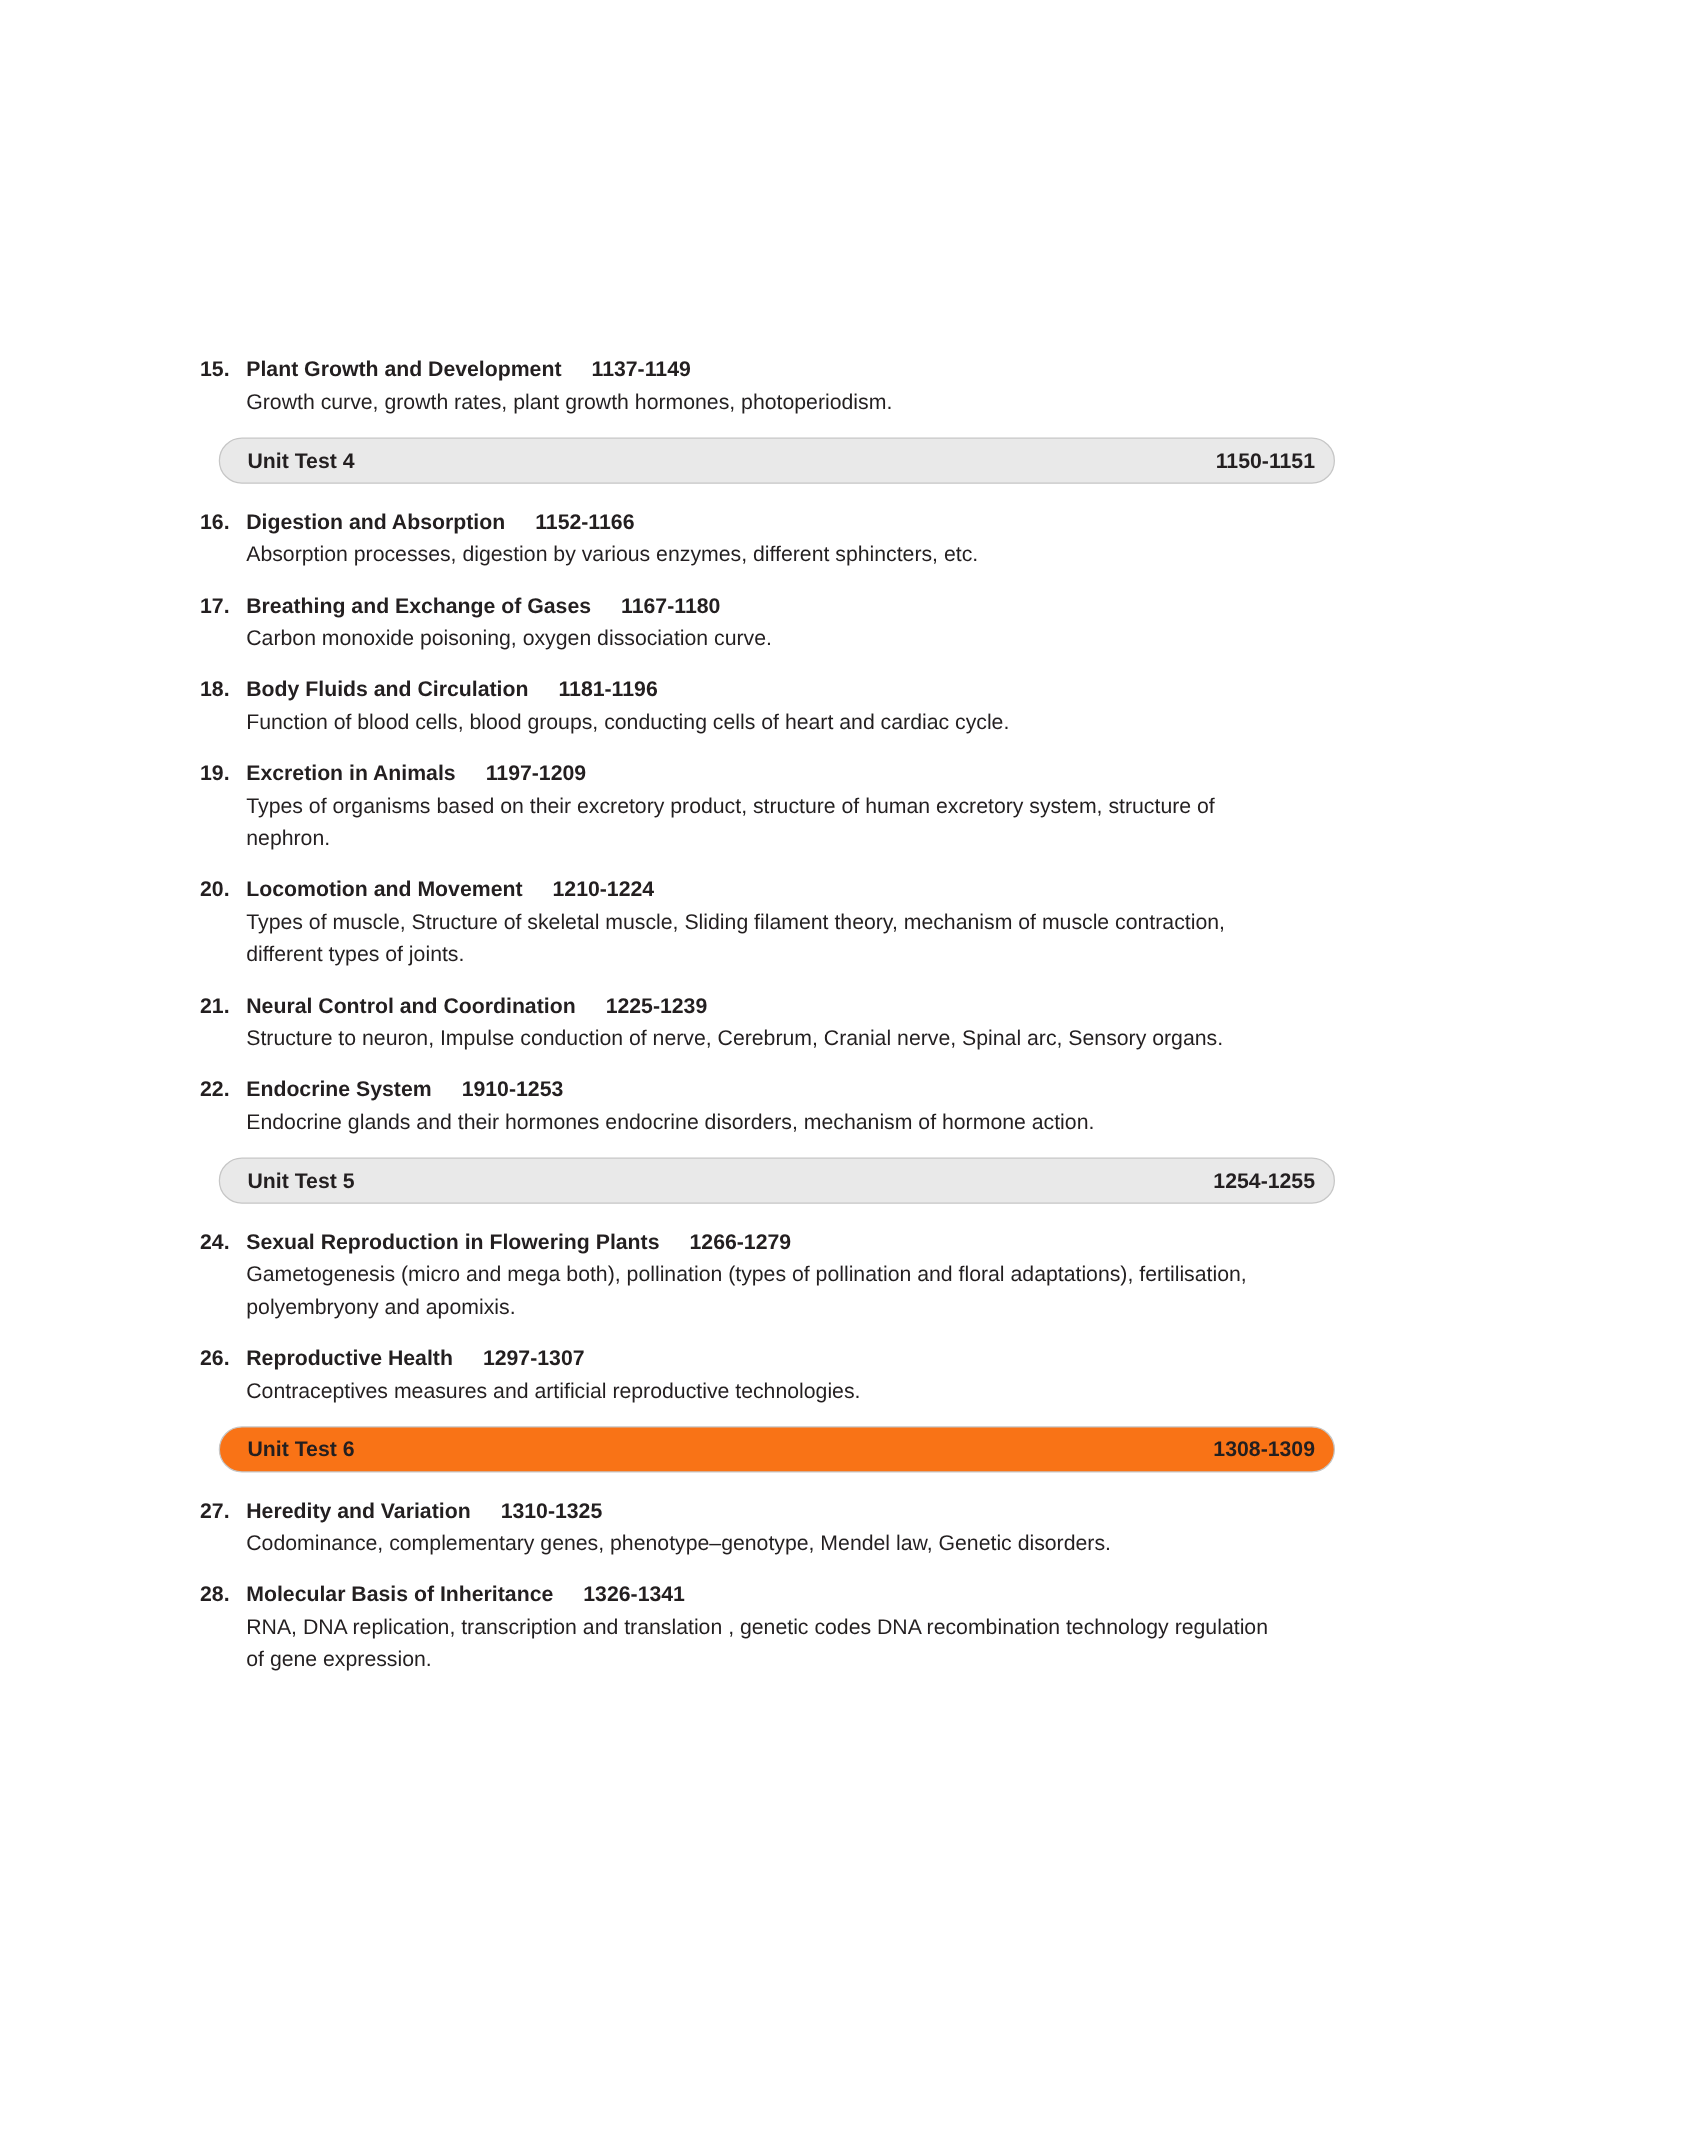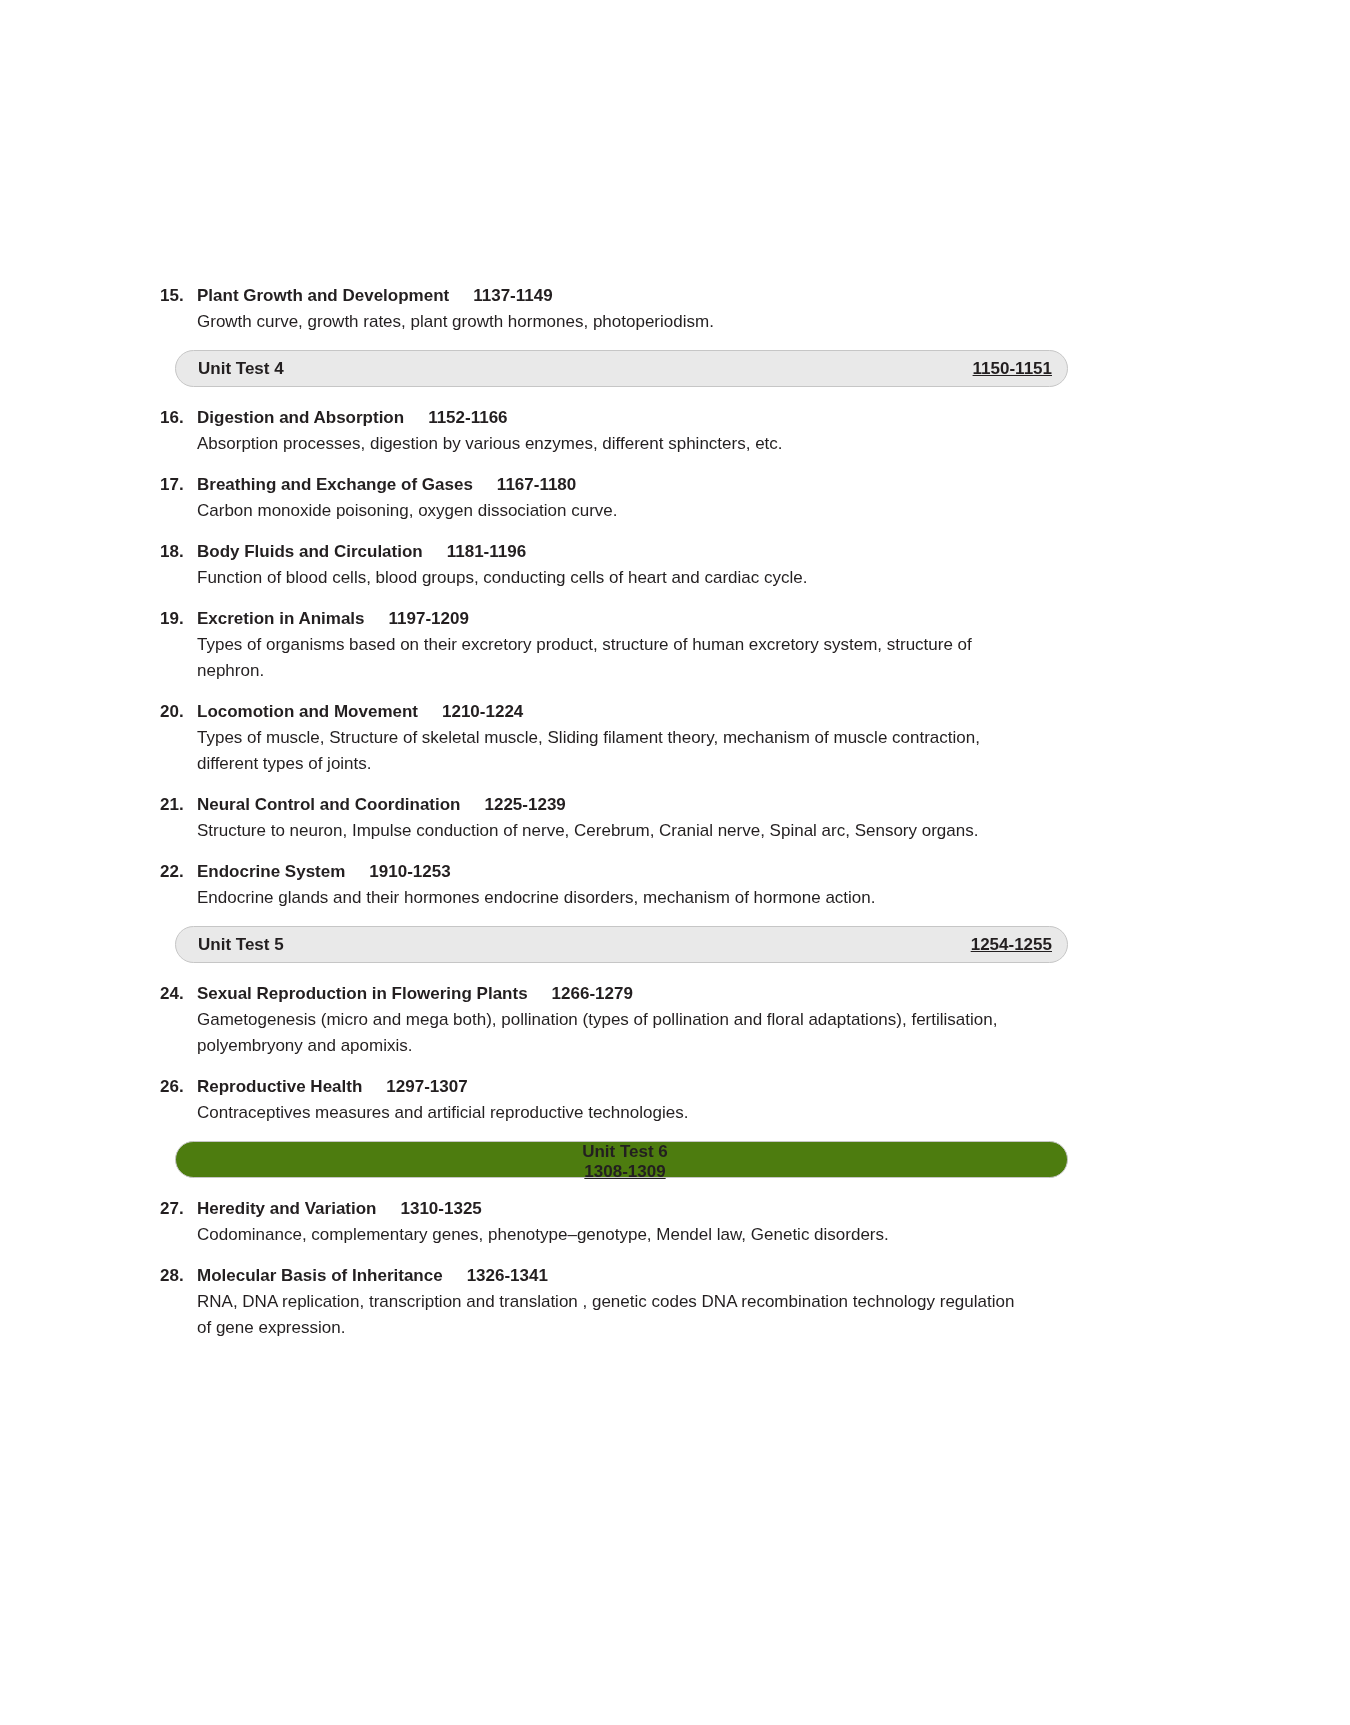--- a/index.html
+++ b/index.html
@@ -71,21 +71,20 @@
     border-radius: 19px;
   }
   .unit-test .label {
     font-size: 17px;
     font-weight: 700;
   }
   .unit-test .pages {
     font-size: 17px;
     font-weight: 700;
     white-space: nowrap;
-    text-decoration: underline;
   }
 </style>
 </head>
 <body>
 
 <div class="toc" id="toc-list">
     <div class="chapter">
     <div class="num">15.</div>
     <div class="content">
       <div class="title-line">
@@ -186,21 +185,21 @@
     <div class="chapter">
     <div class="num">26.</div>
     <div class="content">
       <div class="title-line">
         <span class="title">Reproductive Health</span>
         <span class="pages">1297-1307</span>
       </div>
       <div class="desc">Contraceptives measures and artificial reproductive technologies.</div>
     </div>
   </div>
-    <div class="unit-test" style="background: #4d7c0f; border: 1px solid rgb(198, 198, 198); flex-direction: column;">
+    <div class="unit-test" style="background: #f97316; border: 1px solid rgb(198, 198, 198);">
     <span class="label">Unit Test 6</span>
     <span class="pages">1308-1309</span>
   </div>
     <div class="chapter">
     <div class="num">27.</div>
     <div class="content">
       <div class="title-line">
         <span class="title">Heredity and Variation</span>
         <span class="pages">1310-1325</span>
       </div>

